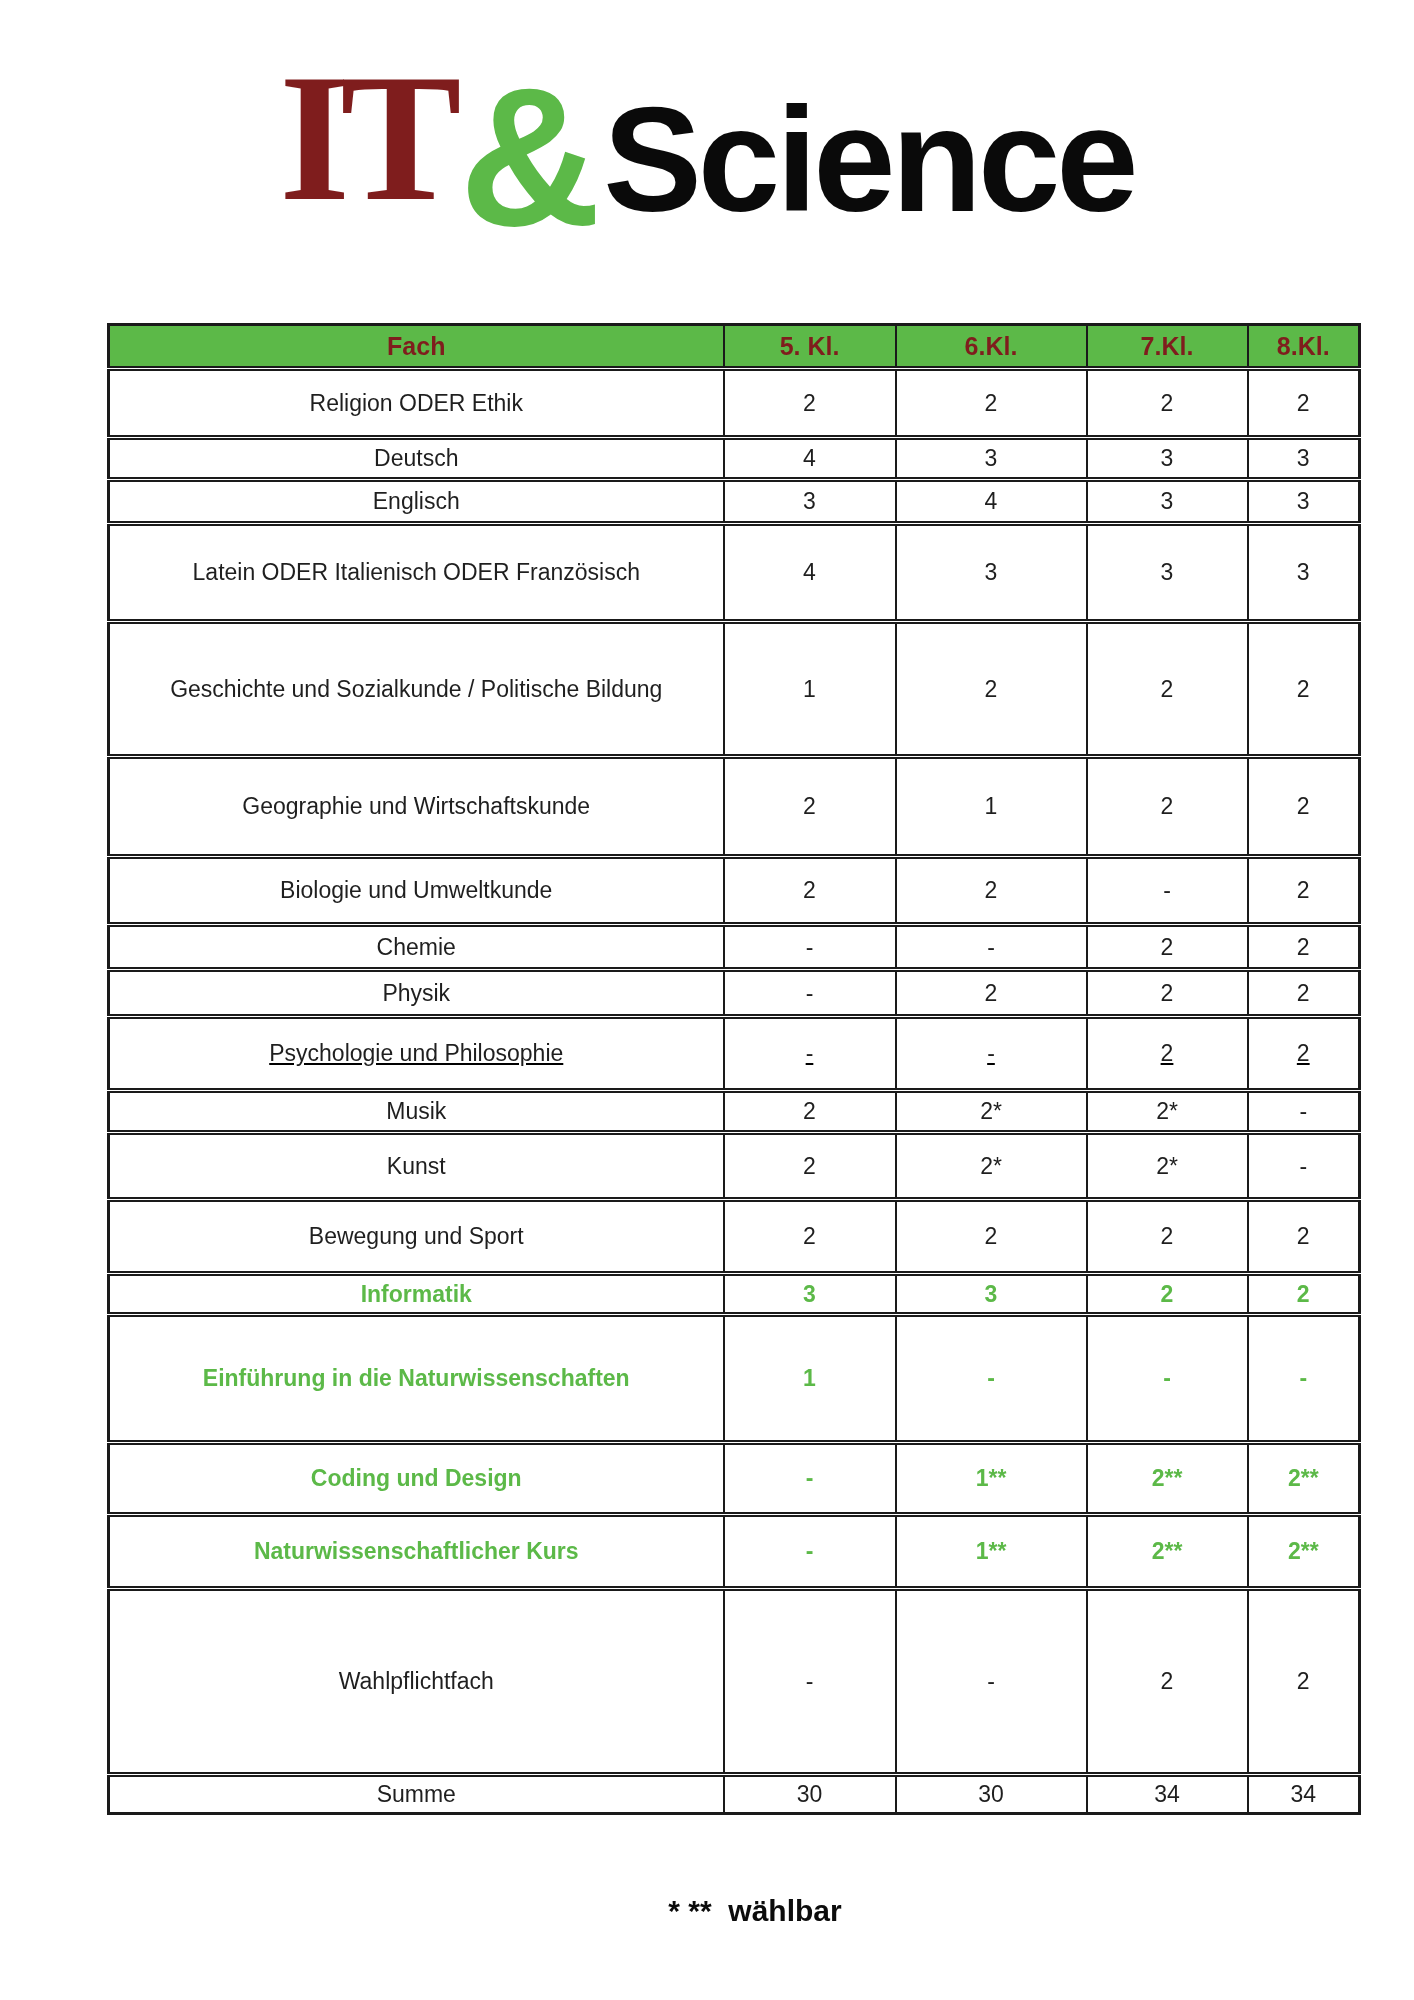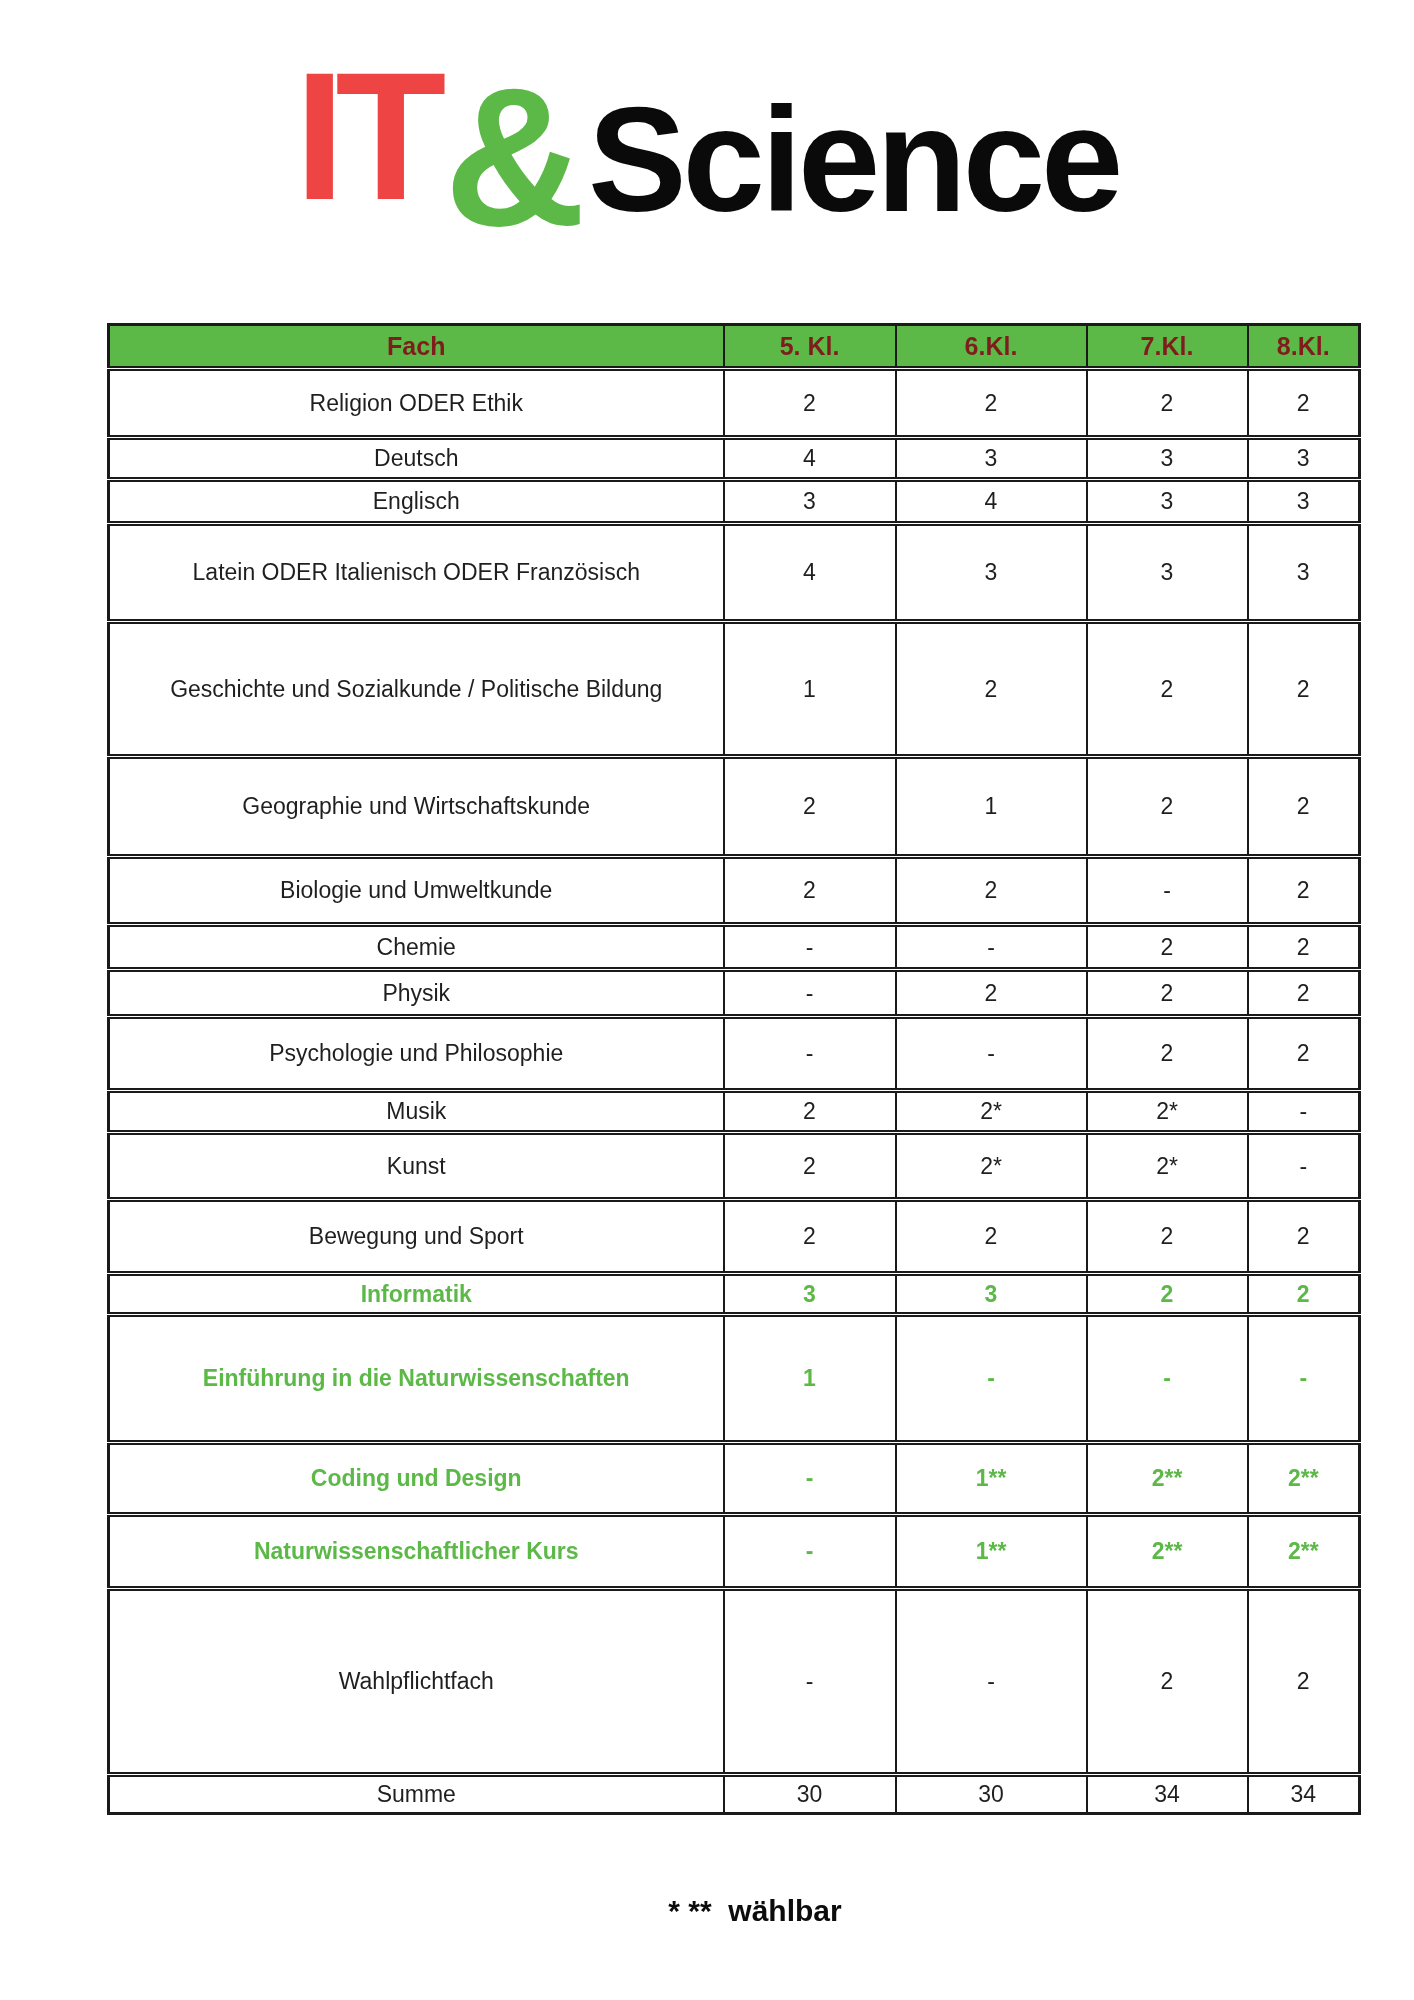--- a/index.html
+++ b/index.html
@@ -27,21 +27,22 @@
     justify-content:center;
     align-items:baseline;
     line-height:1;
     white-space:nowrap;
     user-select:none;
   }
   .logo-it{
     font-size:182px;
     font-weight:bold;
     letter-spacing:-10px;
-    color:#ef4444;
+    color:#7f1d1d;
+    font-family:Liberation Serif, serif;
   }
   .logo-amp{
     font-size:196px;
     font-weight:bold;
     color:var(--green);
     position:relative;
     top:26px;
     margin-left:8px;
     margin-right:2px;
   }
@@ -193,21 +194,21 @@
     <td class="val">2</td>
     <td class="val">2</td>
   </tr>
         <tr style="height: 47px;">
     <td class="subject">Physik</td>
     <td class="val">-</td>
     <td class="val">2</td>
     <td class="val">2</td>
     <td class="val">2</td>
   </tr>
-        <tr style="height: 74px;">
+        <tr style="height: 74px; text-decoration: underline;">
     <td class="subject">Psychologie und Philosophie</td>
     <td class="val">-</td>
     <td class="val">-</td>
     <td class="val">2</td>
     <td class="val">2</td>
   </tr>
         <tr style="height: 42px;">
     <td class="subject">Musik</td>
     <td class="val">2</td>
     <td class="val">2*</td>

